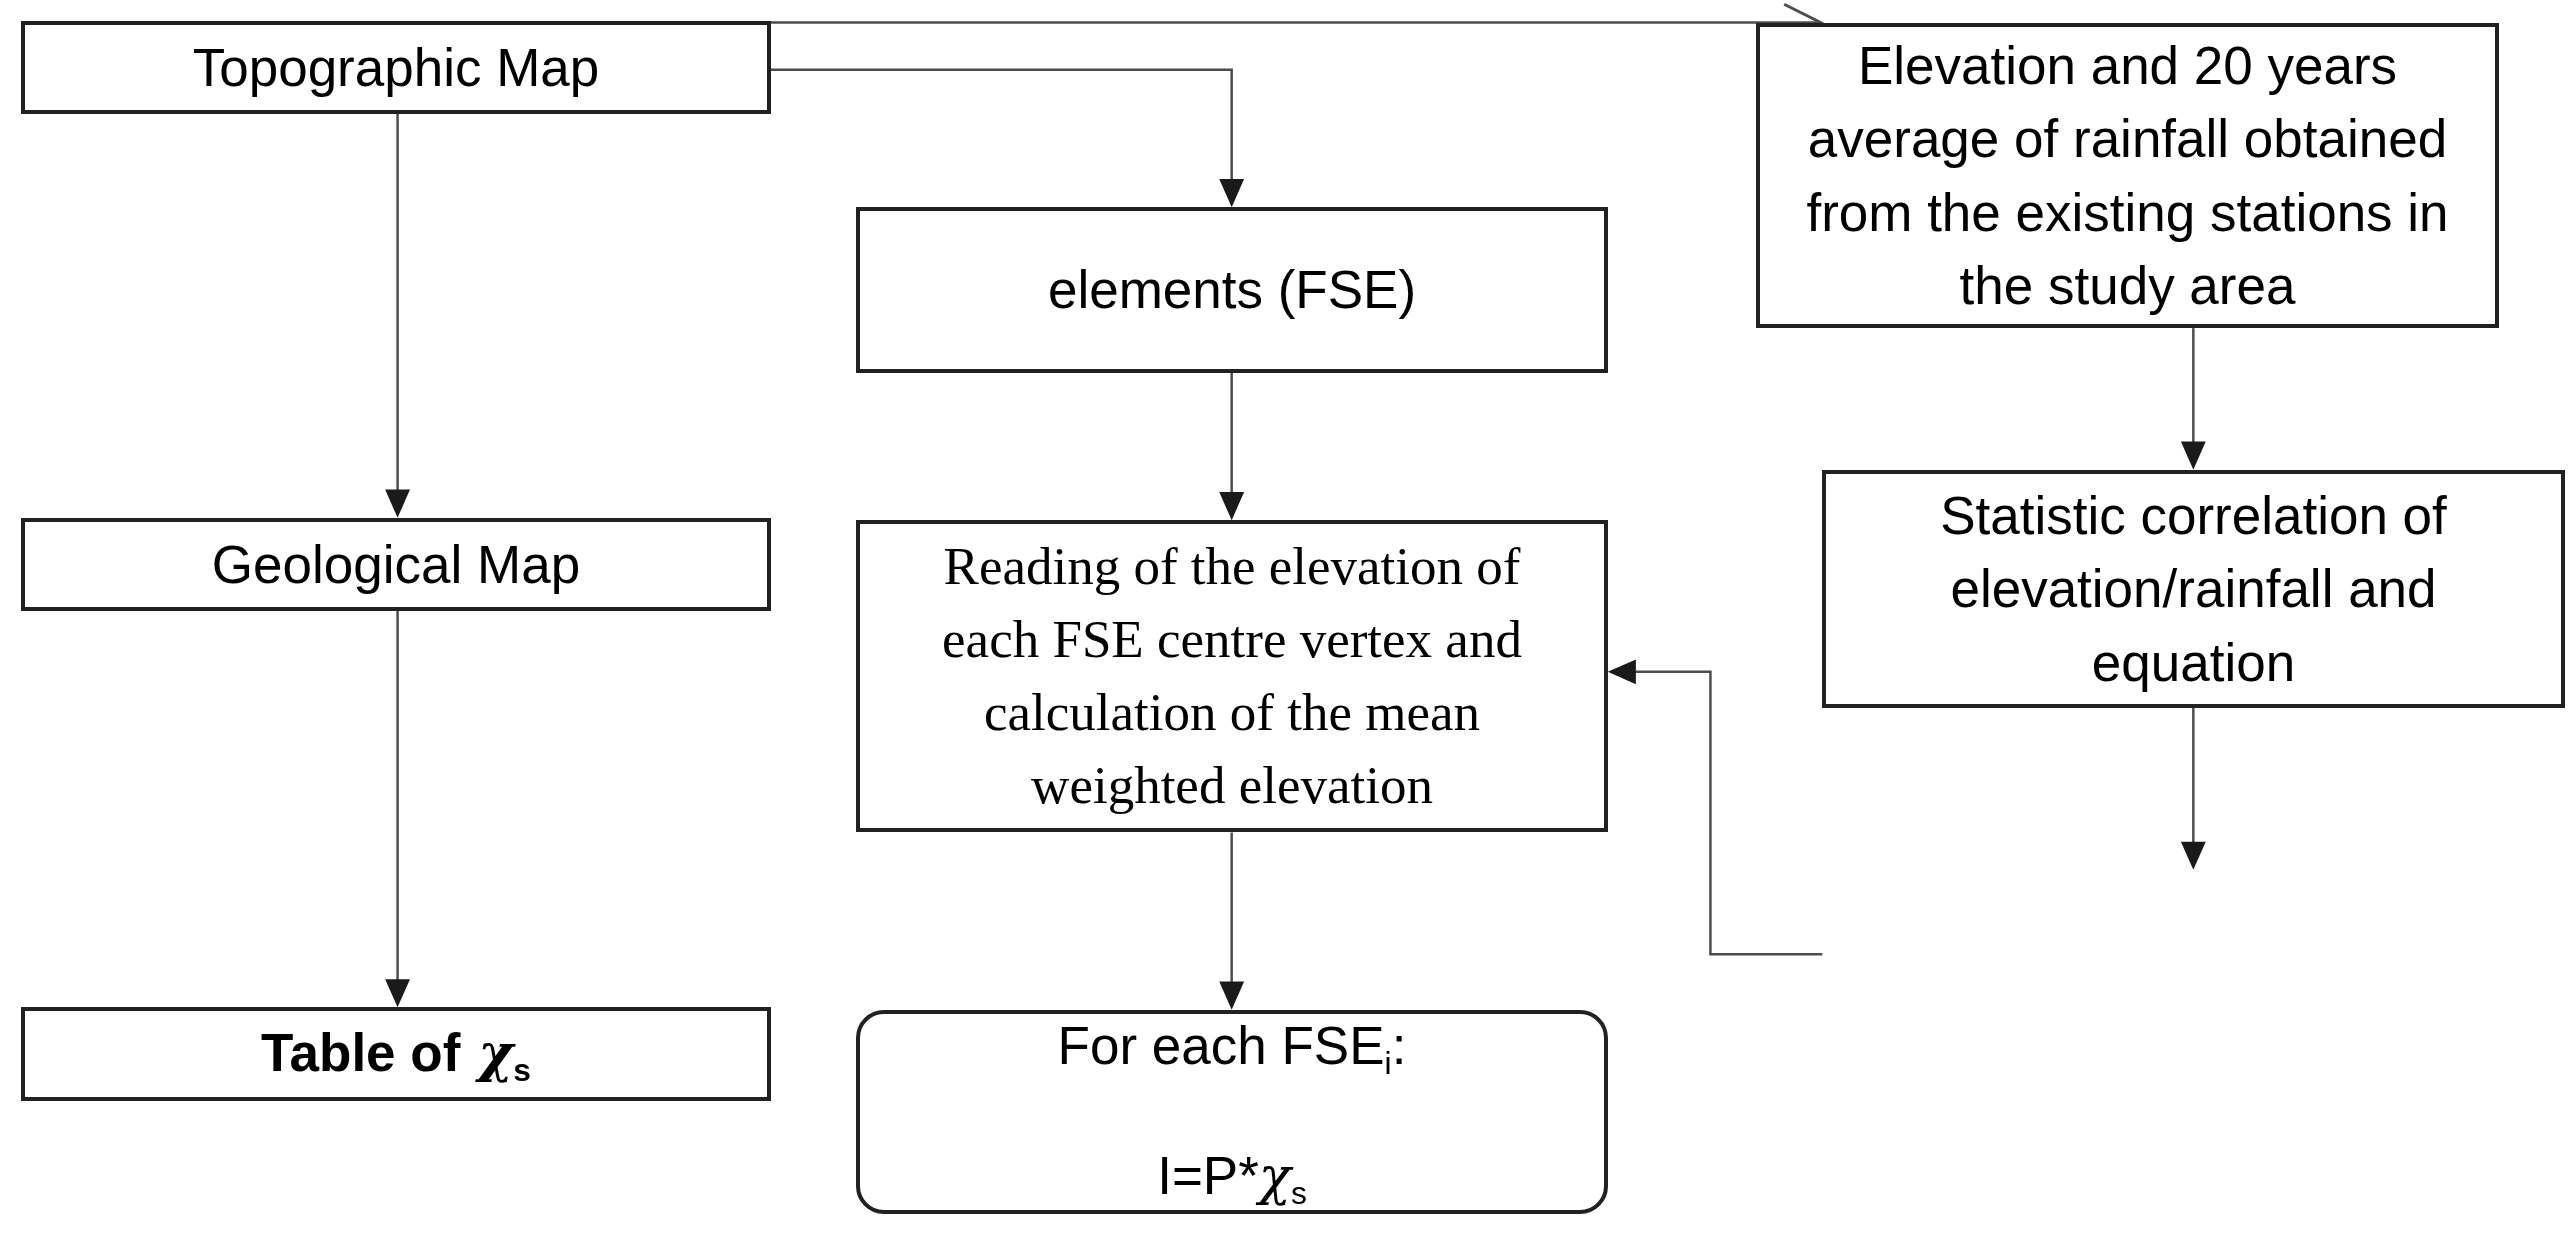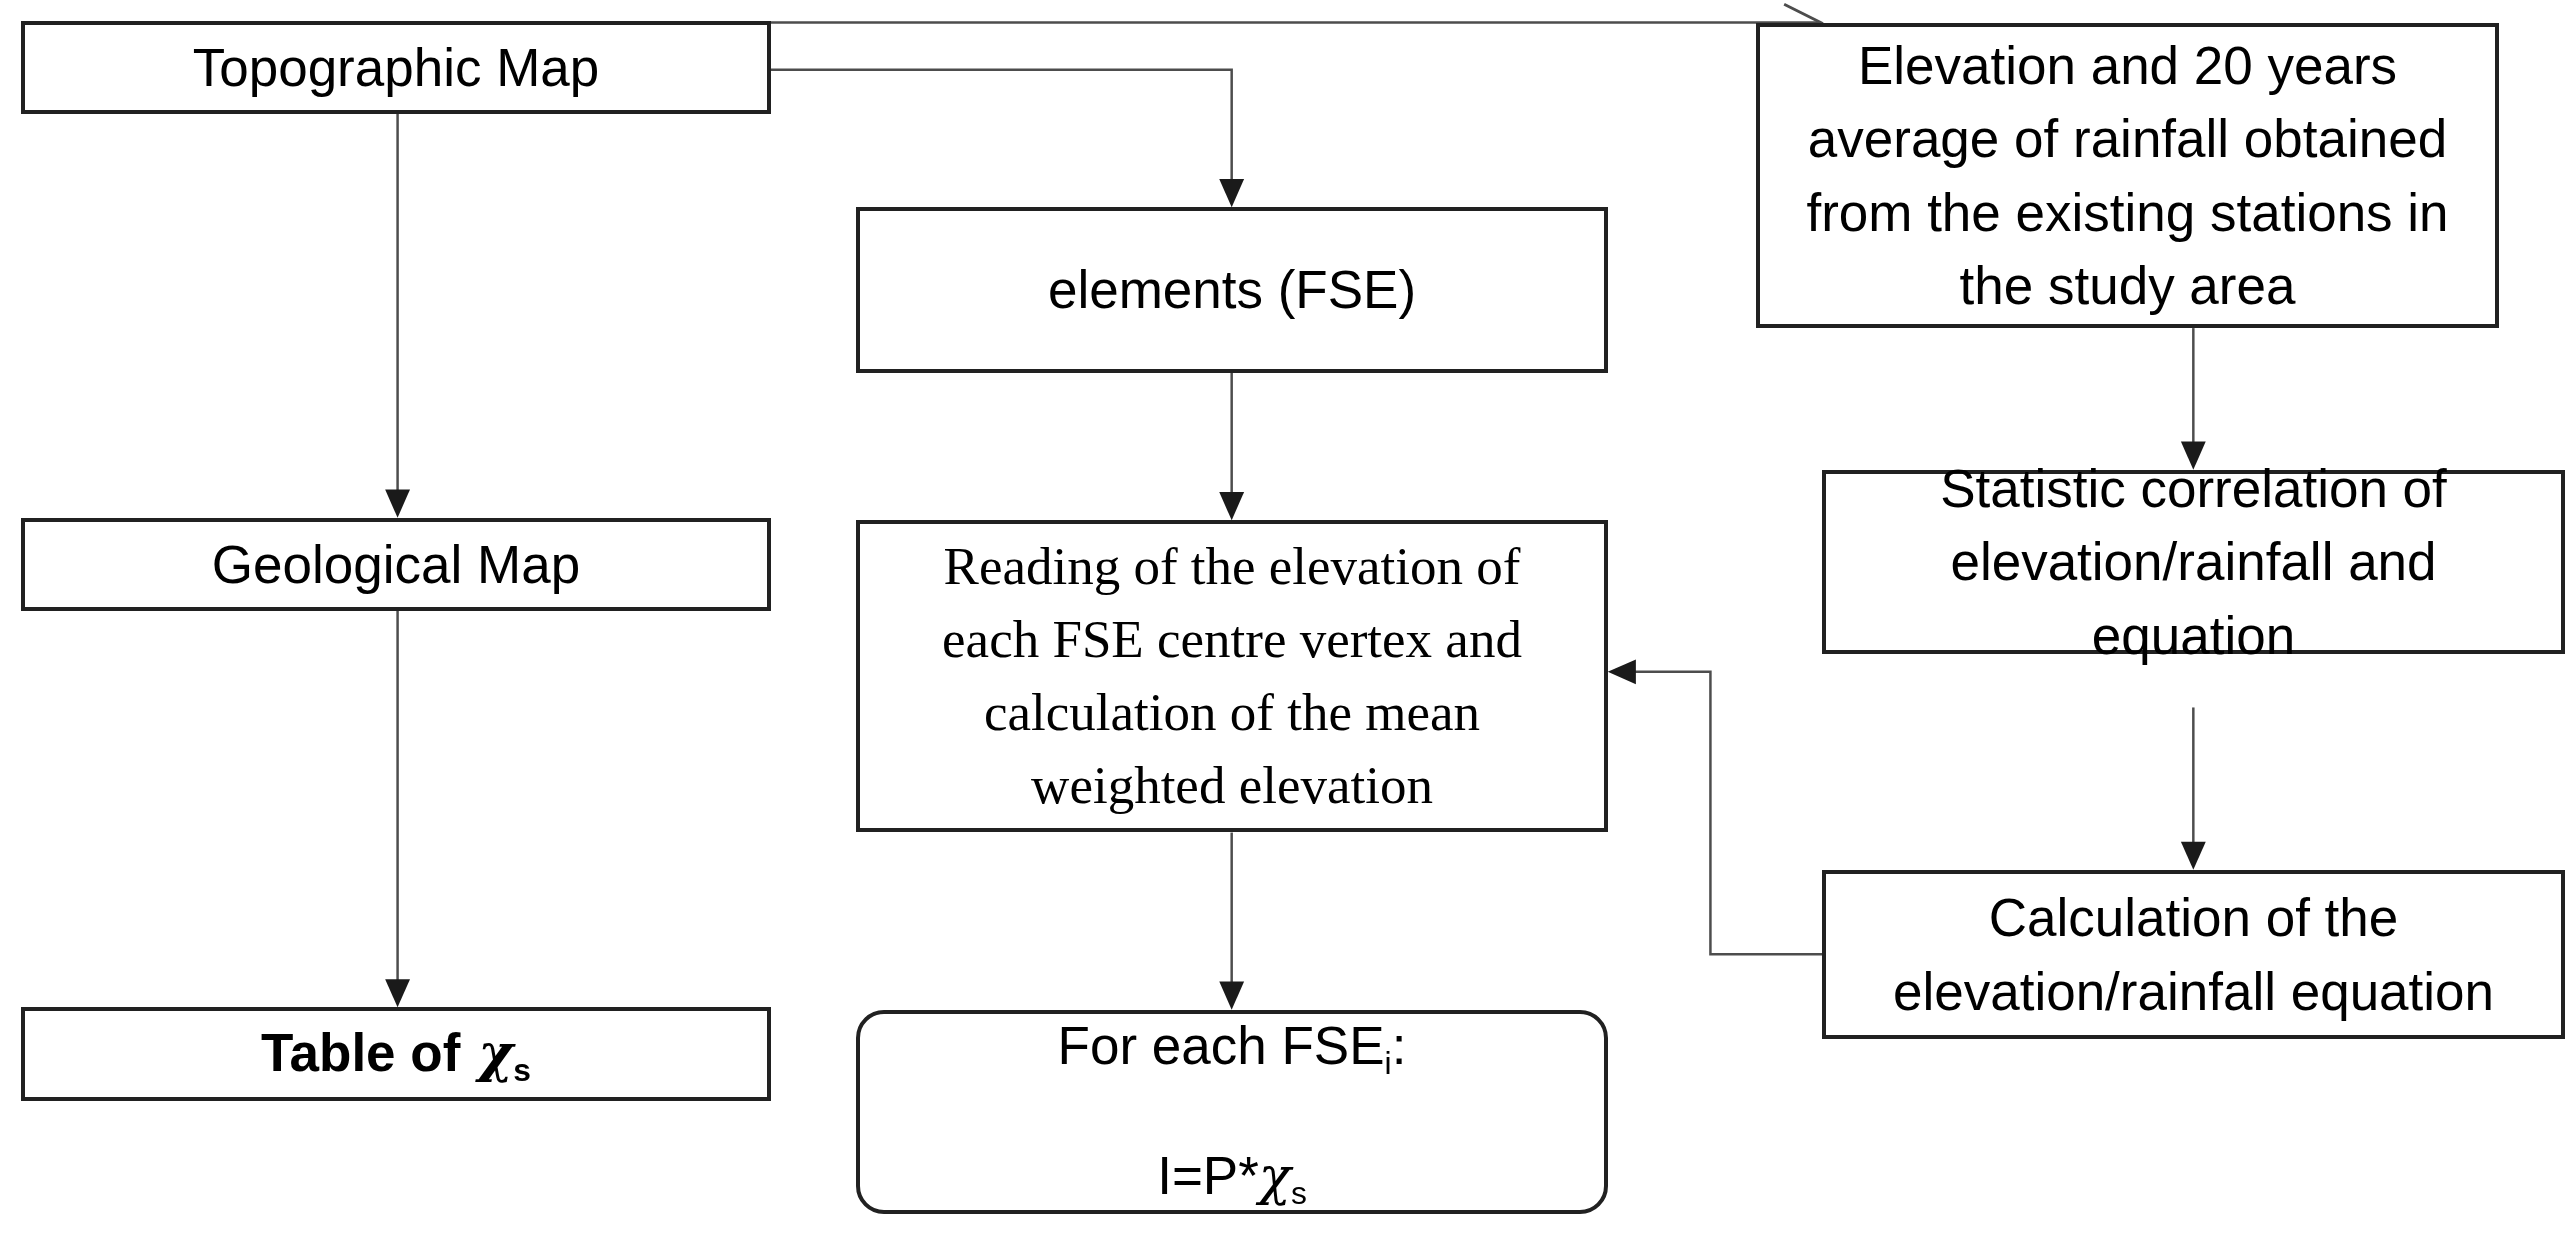--- a/index.html
+++ b/index.html
@@ -149,25 +149,21 @@
     </span>
   </div>
 
   <div class="box" style="left:1756px; top:23px; width:743px; height:305px;">
     <span class="line">Elevation and 20 years</span>
     <span class="line">average of rainfall obtained</span>
     <span class="line">from the existing stations in</span>
     <span class="line">the study area</span>
   </div>
 
-  <div class="box" style="left:1822px; top:470px; width:743px; height:184px;">
+  <div class="box" style="left:1822px; top:470px; width:743px; height:238px;">
     <span class="line">Statistic correlation of</span>
     <span class="line">elevation/rainfall and</span>
     <span class="line">equation</span>
   </div>
 
-  <div class="box" style="left:1822px; top:870px; width:743px; height:169px;">
-    <span class="line">Calculation of the</span>
-    <span class="line">elevation/rainfall equation</span>
-  </div>
 
 </div>
 
 
 </body></html>

